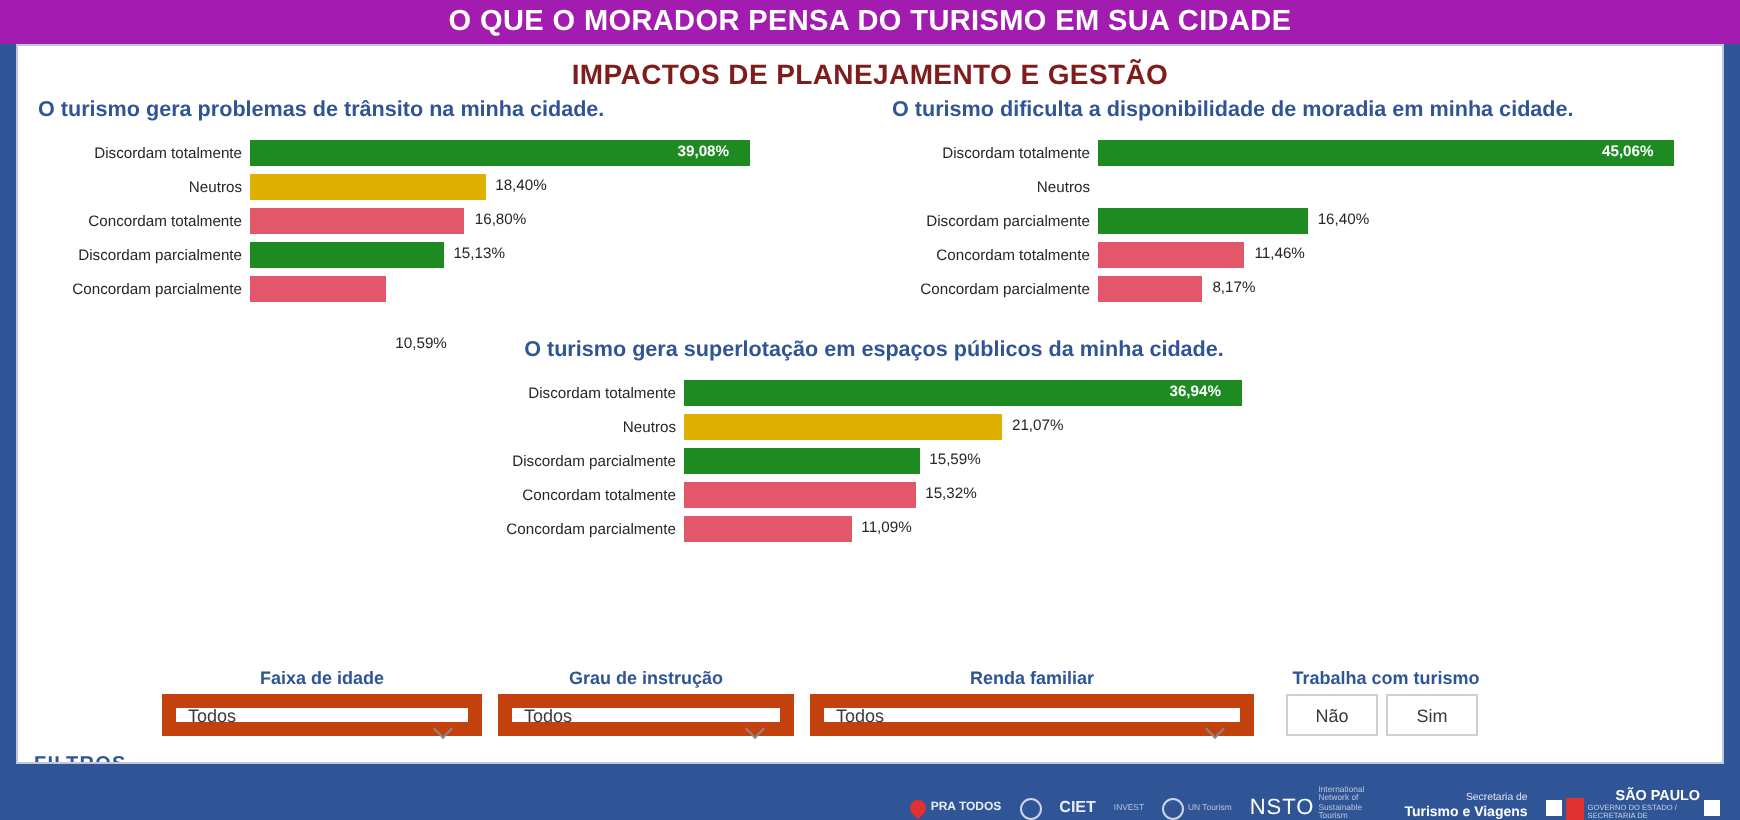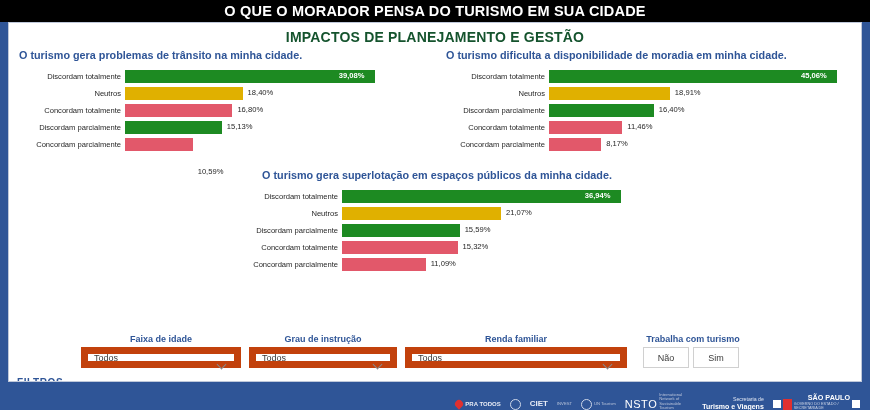--- a/index.html
+++ b/index.html
@@ -9,38 +9,38 @@
     background:#ffffff;
   }
   .app{
     position:relative;width:870px;height:410px;
     background:#2f5597;
     box-sizing:border-box;
   }
   
   .titlebar{
     position:absolute;left:0;top:0;width:870px;height:22px;
-    background:#000000;
+    background:#a21caf;
     display:flex;align-items:center;justify-content:center;
   }
   .titlebar .t{
     color:#ffffff;font-size:14.5px;font-weight:bold;letter-spacing:.2px;
     white-space:nowrap;
   }
   
   .canvas{
     position:absolute;left:8px;top:22px;width:854px;height:360px;
     background:#ffffff;
     border:1px solid #bfc8da;
     box-sizing:border-box;
     overflow:hidden;
   }
   .subtitle{
     position:absolute;left:0;top:6px;width:852px;text-align:center;
-    font-size:14px;font-weight:bold;color:#14532d;letter-spacing:.2px;
+    font-size:14px;font-weight:bold;color:#7f1d1d;letter-spacing:.2px;
   }
   
   .chart{position:absolute;}
   .chart .ctitle{
     font-size:10.8px;font-weight:bold;color:#2f5597;white-space:nowrap;
   }
   .rows{margin-top:9px;}
   .row{display:flex;align-items:center;height:13px;margin-bottom:4px;}
   .cat{
     font-size:7.6px;color:#262626;text-align:right;white-space:nowrap;
@@ -189,24 +189,20 @@
       <div class="rows">
           <div class="row">
             <div class="cat">Discordam totalmente</div>
             <div class="barwrap">
               <div class="bar g" style="width: 288px;"></div>
               <div class="val inside" style="left: 252px;">45,06%</div>
             </div>
           </div>
           <div class="row">
             <div class="cat">Neutros</div>
-            <div class="barwrap">
-              <div class="bar y" style="width: 120.863px;"></div>
-              <div class="val" style="left: 125.863px;">18,91%</div>
-            </div>
           </div>
           <div class="row">
             <div class="cat">Discordam parcialmente</div>
             <div class="barwrap">
               <div class="bar g" style="width: 104.82px;"></div>
               <div class="val" style="left: 109.82px;">16,40%</div>
             </div>
           </div>
           <div class="row">
             <div class="cat">Concordam totalmente</div>

